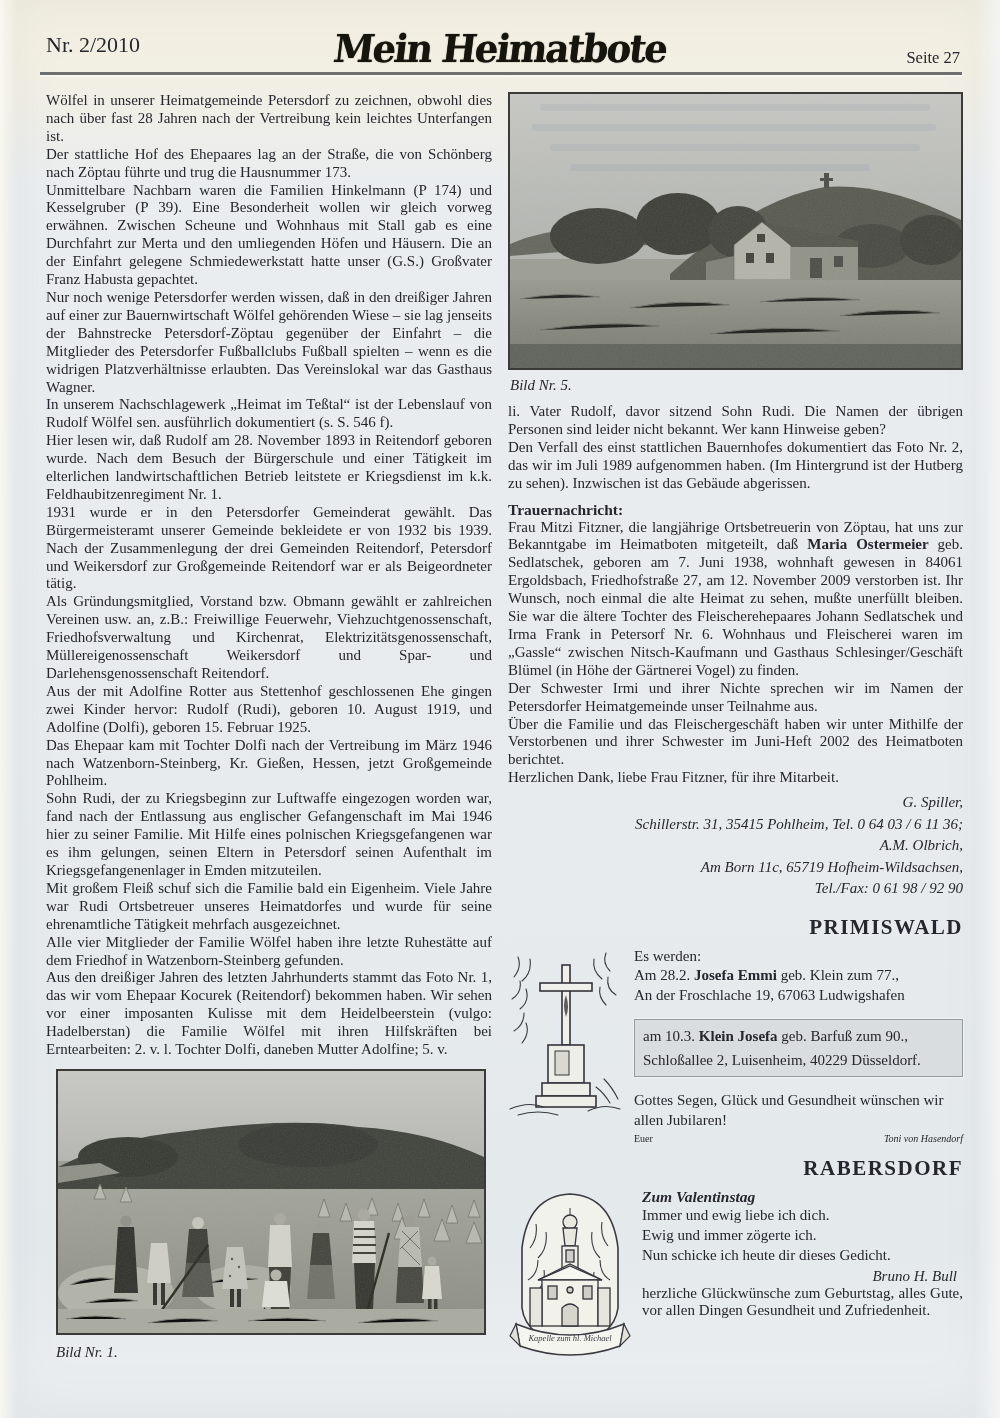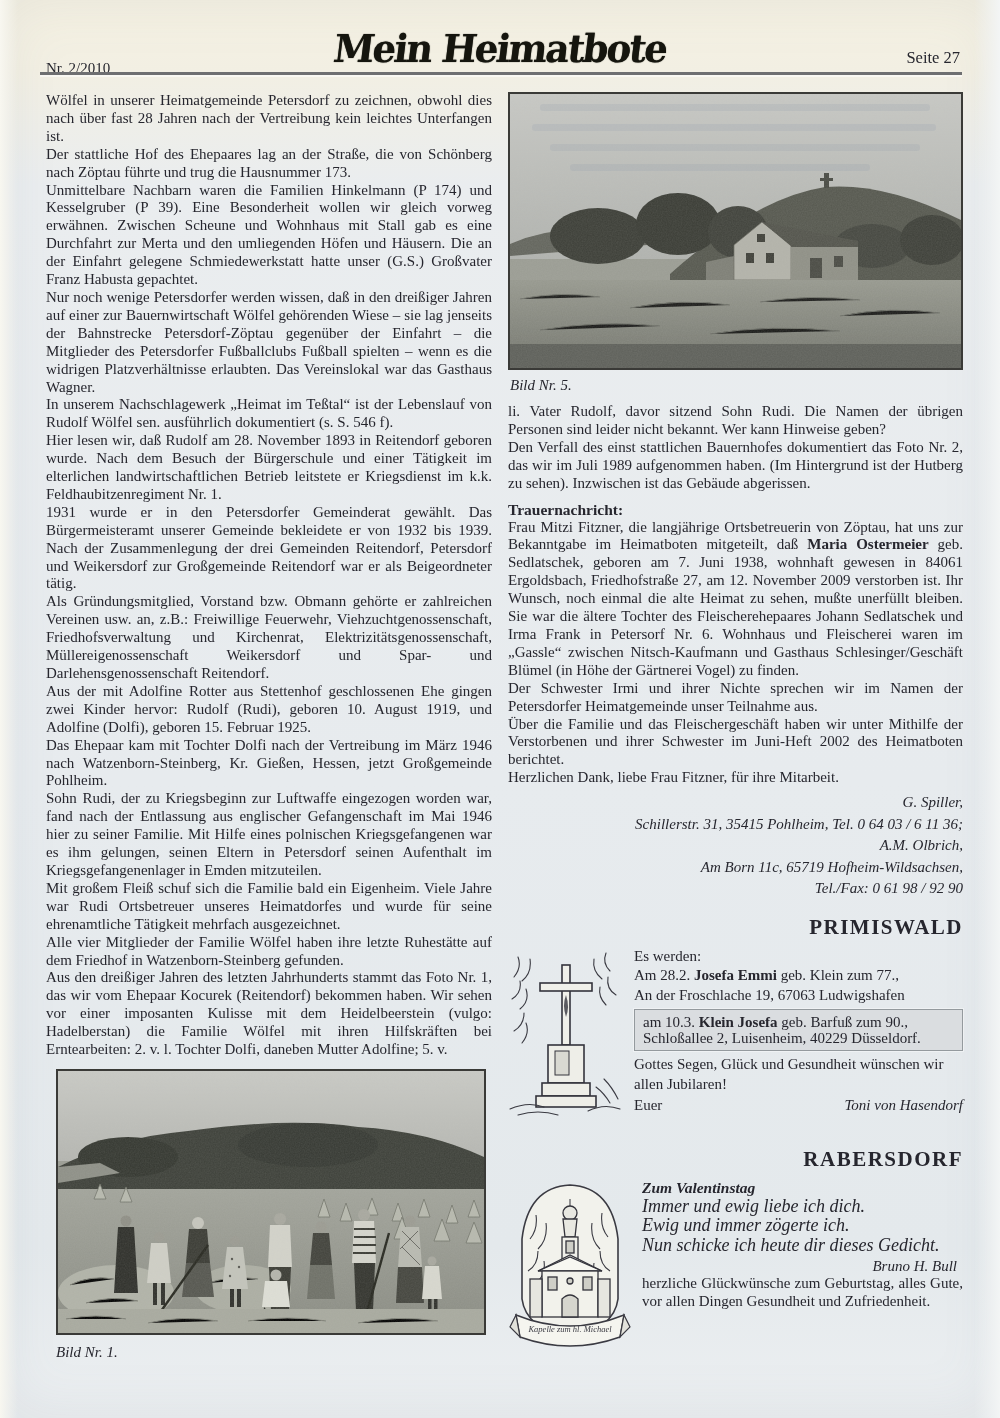--- a/index.html
+++ b/index.html
@@ -4,21 +4,21 @@
 <style>
   html,body{margin:0;padding:0;}
   body{width:1000px;height:1418px;background:#fdfdfb;font-family:"Liberation Serif","DejaVu Serif",serif;}
   .page{position:relative;width:1000px;height:1418px;overflow:hidden;color:#26262e;
     background:linear-gradient(180deg,#f6f2e3 0%,#f2efe3 5%,#eaedef 13%,#e7ebee 55%,#e4e9ec 88%,#eceff1 100%);
     box-shadow:inset 0 0 60px rgba(110,125,140,.12);}
   .edge-left{position:absolute;left:0;top:0;width:18px;height:100%;background:linear-gradient(90deg,#f8f7f0,rgba(248,247,240,0));}
   .edge-right{position:absolute;right:0;top:0;width:26px;height:100%;background:linear-gradient(270deg,#f3f5f5,rgba(243,245,245,0));}
 
   
-  .issue{position:absolute;left:46px;top:60px;font-size:15px;}
+  .issue{position:absolute;left:46px;top:32px;font-size:22px;}
   .pagelabel{position:absolute;right:40px;top:48px;font-size:16.5px;margin-left:39px;}
   .masthead{position:absolute;left:0;right:0;top:26px;text-align:center;
     font-family:"DejaVu Serif",serif;font-weight:bold;font-size:37px;color:#15150e;
     letter-spacing:-2px;transform:skewX(-7deg) scaleY(1.04);text-shadow:0 0 1px #2a2a20;}
   .rule{position:absolute;left:40px;right:38px;top:72px;height:3px;background:#6e6f71;box-shadow:0 2px 0 rgba(255,255,255,.55);}
 
   
   .col-left{position:absolute;left:46px;top:92px;width:446px;}
   .col-right{position:absolute;left:508px;top:92px;width:455px;}
   .para{margin:0;font-size:15px;line-height:17.9px;text-align:justify;hyphens:auto;}
@@ -31,25 +31,25 @@
   .cap2{margin:7px 0 9px 2px;}
 
   .heading-bold{font-weight:bold;font-size:15.5px;margin:8px 0 0 0;}
   .sigblock{margin-top:5px;text-align:right;font-style:italic;font-size:15px;line-height:21.5px;}
 
   .section-title{margin-top:15px;text-align:right;font-weight:bold;font-size:21px;letter-spacing:1.5px;}
   .sect-row{display:flex;gap:10px;margin-top:7px;}
   .sect-art{flex:none;}
   .sect-text{flex:1;min-width:0;}
   .entry{font-size:15px;line-height:19.5px;}
-  .jubibox{margin:4px 0;border:1px solid #949a9e;background:#dadde0;padding:4px 8px;font-size:15px;line-height:16px;box-shadow:0 0 0 1px rgba(255,255,255,.4);}
-  .closing-row{display:flex;justify-content:space-between;margin-top:3px;font-size:15px;}
+  .jubibox{margin:14px 0;border:1px solid #949a9e;background:#dadde0;padding:4px 8px;font-size:15px;line-height:24px;box-shadow:0 0 0 1px rgba(255,255,255,.4);}
+  .closing-row{display:flex;justify-content:space-between;margin-top:3px;font-size:10px;}
   .closing-right{font-style:italic;}
   .poemtitle{font-weight:bold;font-style:italic;font-size:15.5px;}
-  .poemline{font-style:italic;font-size:18px;line-height:19.8px;}
+  .poemline{font-size:15px;line-height:19.8px;}
   .poemauthor{text-align:right;font-style:italic;font-size:15px;margin-top:2px;padding-right:6px;}
   .greettitle{font-weight:bold;font-size:15.5px;margin-top:13px;}
   b{font-weight:bold;}
 </style>
 </head>
 <body>
 
 <div class="page">
   <div class="edge-left"></div>
   <div class="edge-right"></div>
@@ -60,21 +60,21 @@
   <div class="rule"></div>
 
   <div class="col-left">
     <p class="para">Wölfel in unserer Heimatgemeinde Petersdorf zu zeichnen, obwohl dies nach über fast 28 Jahren nach der Vertreibung kein leichtes Unterfangen ist.</p>
     <p class="para">Der stattliche Hof des Ehepaares lag an der Straße, die von Schönberg nach Zöptau führte und trug die Hausnummer 173.</p>
     <p class="para">Unmittelbare Nachbarn waren die Familien Hinkelmann (P 174) und Kesselgruber (P 39). Eine Besonderheit wollen wir gleich vorweg erwähnen. Zwischen Scheune und Wohnhaus mit Stall gab es eine Durchfahrt zur Merta und den umliegenden Höfen und Häusern. Die an der Einfahrt gelegene Schmiedewerkstatt hatte unser (G.S.) Großvater Franz Habusta gepachtet.</p>
     <p class="para">Nur noch wenige Petersdorfer werden wissen, daß in den dreißiger Jahren auf einer zur Bauernwirtschaft Wölfel gehörenden Wiese – sie lag jenseits der Bahnstrecke Petersdorf-Zöptau gegenüber der Einfahrt – die Mitglieder des Petersdorfer Fußballclubs Fußball spielten – wenn es die widrigen Platzverhältnisse erlaubten. Das Vereinslokal war das Gasthaus Wagner.</p>
     <p class="para">In unserem Nachschlagewerk „Heimat im Teßtal“ ist der Lebenslauf von Rudolf Wölfel sen. ausführlich dokumentiert (s. S. 546 f).</p>
     <p class="para">Hier lesen wir, daß Rudolf am 28. November 1893 in Reitendorf geboren wurde. Nach dem Besuch der Bürgerschule und einer Tätigkeit im elterlichen landwirtschaftlichen Betrieb leitstete er Kriegsdienst im k.k. Feldhaubitzenregiment Nr. 1.</p>
     <p class="para">1931 wurde er in den Petersdorfer Gemeinderat gewählt. Das Bürgermeisteramt unserer Gemeinde bekleidete er von 1932 bis 1939. Nach der Zusammenlegung der drei Gemeinden Reitendorf, Petersdorf und Weikersdorf zur Großgemeinde Reitendorf war er als Beigeordneter tätig.</p>
-    <p class="para">Als Gründungsmitglied, Vorstand bzw. Obmann gehörte er zahlreichen Vereinen usw. an, z.B.: Freiwillige Feuerwehr, Viehzuchtgenossenschaft, Friedhofsverwaltung und Kirchenrat, Elektrizitätsgenossenschaft, Müllereigenossenschaft Weikersdorf und Spar- und Darlehensgenossenschaft Reitendorf.</p>
+    <p class="para">Als Gründungsmitglied, Vorstand bzw. Obmann gewählt er zahlreichen Vereinen usw. an, z.B.: Freiwillige Feuerwehr, Viehzuchtgenossenschaft, Friedhofsverwaltung und Kirchenrat, Elektrizitätsgenossenschaft, Müllereigenossenschaft Weikersdorf und Spar- und Darlehensgenossenschaft Reitendorf.</p>
     <p class="para">Aus der mit Adolfine Rotter aus Stettenhof geschlossenen Ehe gingen zwei Kinder hervor: Rudolf (Rudi), geboren 10. August 1919, und Adolfine (Dolfi), geboren 15. Februar 1925.</p>
     <p class="para">Das Ehepaar kam mit Tochter Dolfi nach der Vertreibung im März 1946 nach Watzenborn-Steinberg, Kr. Gießen, Hessen, jetzt Großgemeinde Pohlheim.</p>
     <p class="para">Sohn Rudi, der zu Kriegsbeginn zur Luftwaffe eingezogen worden war, fand nach der Entlassung aus englischer Gefangenschaft im Mai 1946 hier zu seiner Familie. Mit Hilfe eines polnischen Kriegsgefangenen war es ihm gelungen, seinen Eltern in Petersdorf seinen Aufenthalt im Kriegsgefangenenlager in Emden mitzuteilen.</p>
     <p class="para">Mit großem Fleiß schuf sich die Familie bald ein Eigenheim. Viele Jahre war Rudi Ortsbetreuer unseres Heimatdorfes und wurde für seine ehrenamtliche Tätigkeit mehrfach ausgezeichnet.</p>
     <p class="para">Alle vier Mitglieder der Familie Wölfel haben ihre letzte Ruhestätte auf dem Friedhof in Watzenborn-Steinberg gefunden.</p>
     <p class="para">Aus den dreißiger Jahren des letzten Jahrhunderts stammt das Foto Nr. 1, das wir vom Ehepaar Kocurek (Reitendorf) bekommen haben. Wir sehen vor einer imposanten Kulisse mit dem Heidelbeerstein (vulgo: Hadelberstan) die Familie Wölfel mit ihren Hilfskräften bei Erntearbeiten: 2. v. l. Tochter Dolfi, daneben Mutter Adolfine; 5. v.</p>
 
     <div class="photo1wrap">
       <svg class="photo" width="426" height="262" viewBox="0 0 426 262">
         <defs>
@@ -286,21 +286,21 @@
         <div class="entry">An der Froschlache 19, 67063 Ludwigshafen</div>
         <div class="jubibox"><span>am 10.3. </span><b>Klein Josefa</b><span> geb. Barfuß zum 90., Schloßallee 2, Luisenheim, 40229 Düsseldorf.</span></div>
         <div class="entry">Gottes Segen, Glück und Gesundheit wünschen wir allen Jubilaren!</div>
         <div class="closing-row">
           <span>Euer</span>
           <span class="closing-right">Toni von Hasendorf</span>
         </div>
       </div>
     </div>
 
-    <div class="section-title" style="margin-top:24px;">RABERSDORF</div>
+    <div class="section-title" style="margin-top:12px;">RABERSDORF</div>
     <div class="sect-row">
       <div class="sect-art">
         <svg width="124" height="180" viewBox="0 0 124 180">
           <path d="M62,6 Q104,8 110,60 L110,120 Q106,150 62,158 Q18,150 14,120 L14,60 Q20,8 62,6 Z" fill="#f2f2ec" stroke="#3a3a42" stroke-width="1.6"></path>
           <g stroke="#3a3a42" stroke-width="1.1" fill="none">
             <path d="M22,60 q8,-10 6,-24 M30,70 q10,-10 8,-26 M20,92 q10,-6 10,-20 M28,104 q10,-8 8,-22"></path>
             <path d="M100,58 q-8,-10 -6,-24 M92,70 q-10,-10 -8,-26 M102,92 q-10,-6 -10,-20 M94,106 q-10,-8 -8,-22"></path>
           </g>
           <g stroke="#33333b" stroke-width="1.3" fill="#f7f7f1">
             <circle cx="62" cy="34" r="7" fill="#e8e8e1"></circle>

